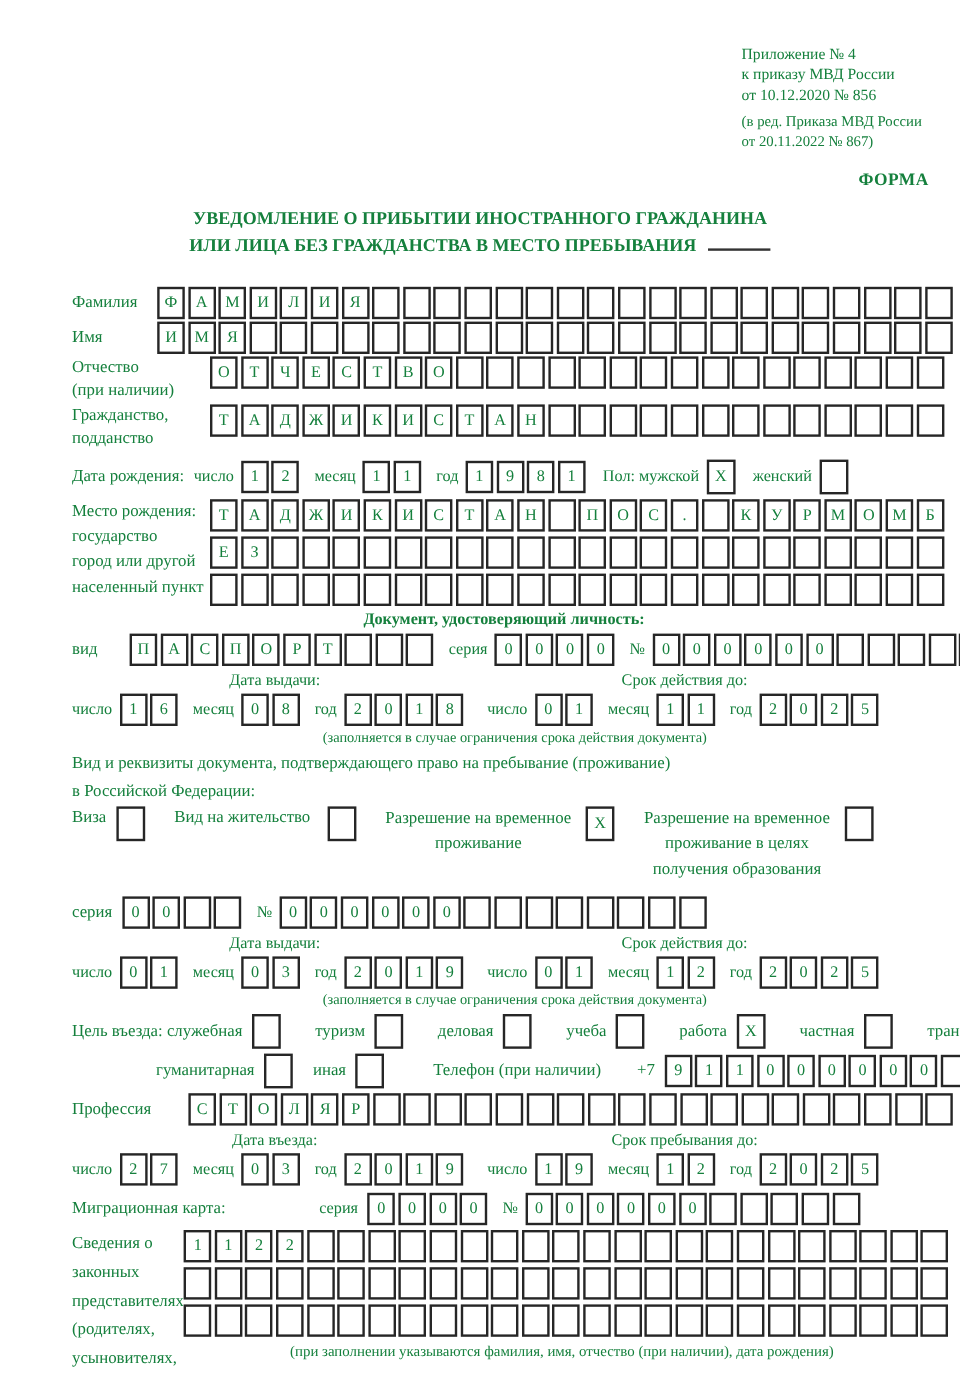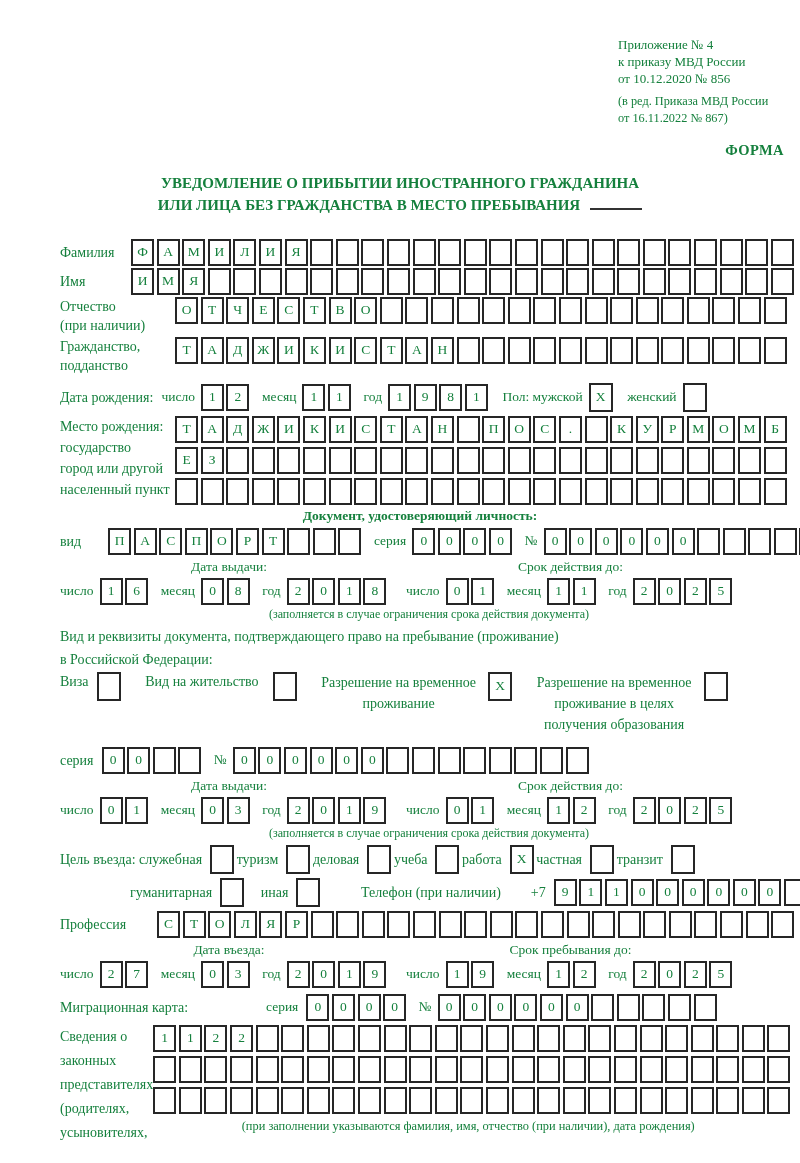--- a/index.html
+++ b/index.html
@@ -4,21 +4,21 @@
 <style>
   html,body{margin:0;padding:0;background:#fff;}
   .page{
     width:800px;height:1163px;box-sizing:border-box;background:#fff;
     padding:36px 0 0 60px;overflow:hidden;position:relative;
     font-family:"Liberation Serif","DejaVu Serif",serif;color:#15803d;
   }
   .hdr{margin-left:558px;font-size:13px;line-height:1.32;}
   .hdr .rev{margin-top:6px;font-size:12.3px;}
   .hdr .rev2{font-size:12.3px;}
-  .forma{font-weight:bold;font-size:14.5px;text-align:right;padding-right:16px;margin-top:16px;letter-spacing:.4px;}
+  .forma{font-weight:bold;font-size:14.5px;text-align:right;padding-right:26px;margin-top:16px;letter-spacing:.4px;}
   .title{width:800px;margin-left:-60px;text-align:center;font-weight:bold;font-size:15px;line-height:1.5;margin-top:13px;}
   .underline{display:inline-block;width:52px;border-bottom:2px solid #333;margin-left:10px;}
   .sec{font-weight:bold;font-size:13.6px;margin-top:21px;margin-left:-22px;white-space:nowrap;}
   .row{display:flex;align-items:flex-start;margin-top:2px;flex-wrap:nowrap;}
   .ac{align-items:center;}
   .lab{font-size:14px;line-height:1.4;white-space:nowrap;}
   .lab2{font-size:14px;line-height:19px;white-space:nowrap;}
   .w71{flex:0 0 71px;}
   .w115{flex:0 0 115px;}
   .w48{flex:0 0 48px;}
@@ -27,21 +27,21 @@
   .cells{display:flex;flex-wrap:nowrap;}
   .cell{
     flex:0 0 auto;width:19px;height:23px;border:2px solid #262626;margin-right:2.6px;
     display:flex;align-items:center;justify-content:center;
     font-size:13.5px;background:#fff;
   }
   .cbwrap .cell{width:20px;height:25px;}
   .ilab{font-size:13.5px;margin:0 6px 0 10px;white-space:nowrap;}
   .ilab0{font-size:13.5px;margin-right:6px;white-space:nowrap;}
   .mt4{margin-top:4px;} .mt6{margin-top:6px;} .mt8{margin-top:8px;} .mt12{margin-top:12px;}
-  .ml8{margin-left:8px;} .ml10{margin-left:0;} .ml12{margin-left:12px;} .ml14{margin-left:14px;} .ml22{margin-left:22px;}
+  .ml8{margin-left:8px;} .ml10{margin-left:26px;} .ml12{margin-left:12px;} .ml14{margin-left:14px;} .ml22{margin-left:22px;}
   .stack{display:flex;flex-direction:column;}
   .gap4>*+*{margin-top:4px;}
   .mrlab{line-height:21px;font-size:14px;white-space:nowrap;}
   .dochead{font-weight:bold;font-size:13.5px;text-align:center;width:720px;margin-top:3px;}
   .dates{display:flex;margin-top:4px;}
   .dg-left{flex:0 0 338px;}
   .dg-right{margin-left:8px;}
   .dg-head{font-size:13.5px;text-align:center;margin-bottom:3px;}
   .drow{display:flex;align-items:center;}
   .note{font-size:12px;text-align:center;width:738px;margin-top:2px;}
@@ -55,21 +55,21 @@
 </head>
 <body>
 
 <div class="page">
 
   <div class="hdr">
     <div>Приложение № 4</div>
     <div>к приказу МВД России</div>
     <div>от 10.12.2020 № 856</div>
     <div class="rev">(в ред. Приказа МВД России</div>
-    <div class="rev2">от 16.11.2022 № 867)</div>
+    <div class="rev2">от 20.11.2022 № 867)</div>
   </div>
 
   <div class="forma">ФОРМА</div>
 
   <div class="title">
     <div>УВЕДОМЛЕНИЕ О ПРИБЫТИИ ИНОСТРАННОГО ГРАЖДАНИНА</div>
     <div>
       <span>ИЛИ ЛИЦА БЕЗ ГРАЖДАНСТВА В МЕСТО ПРЕБЫВАНИЯ</span><span class="underline"></span>
     </div>
   </div>

